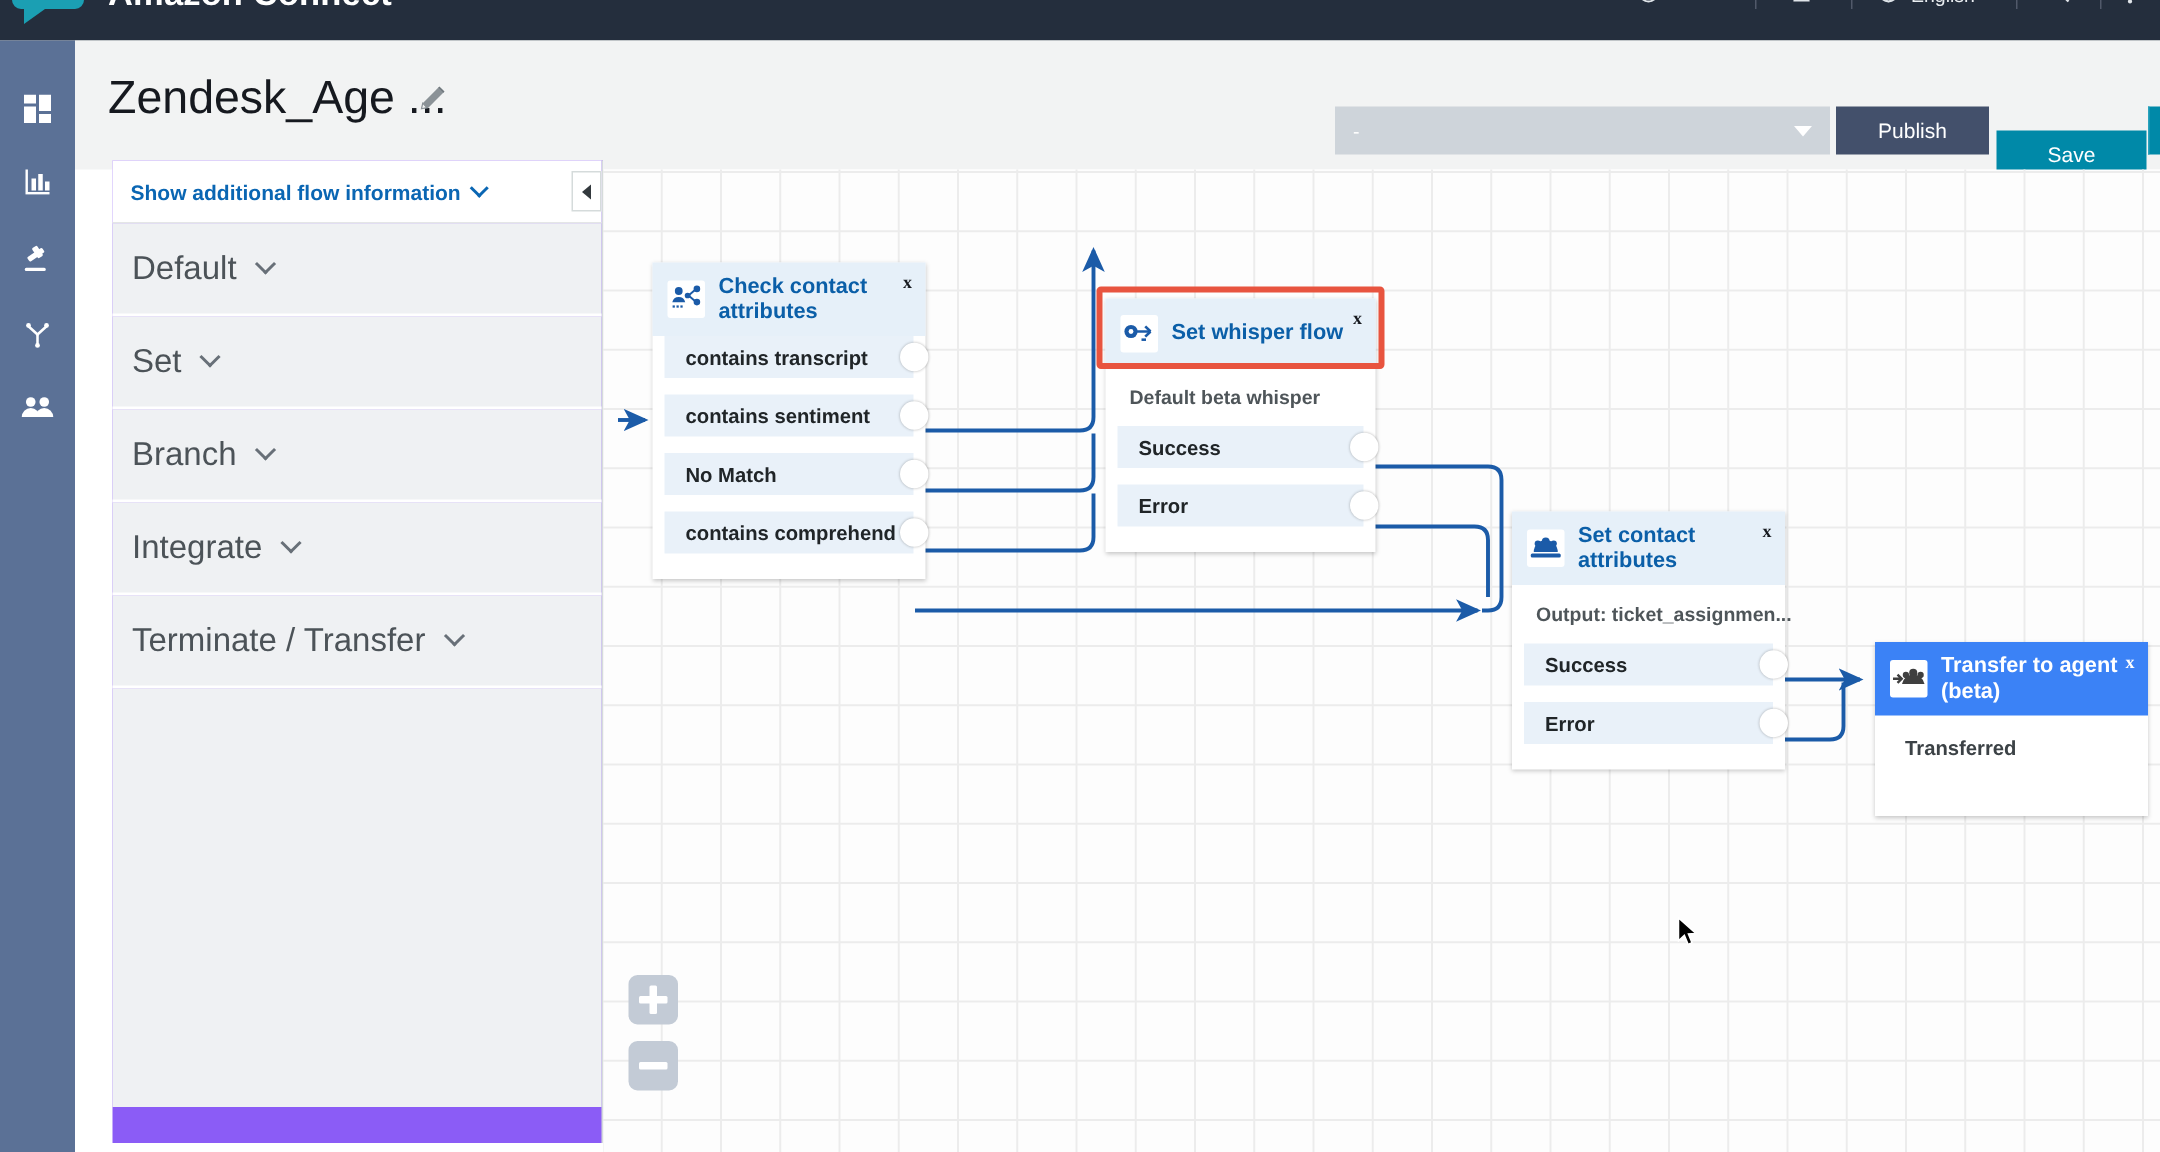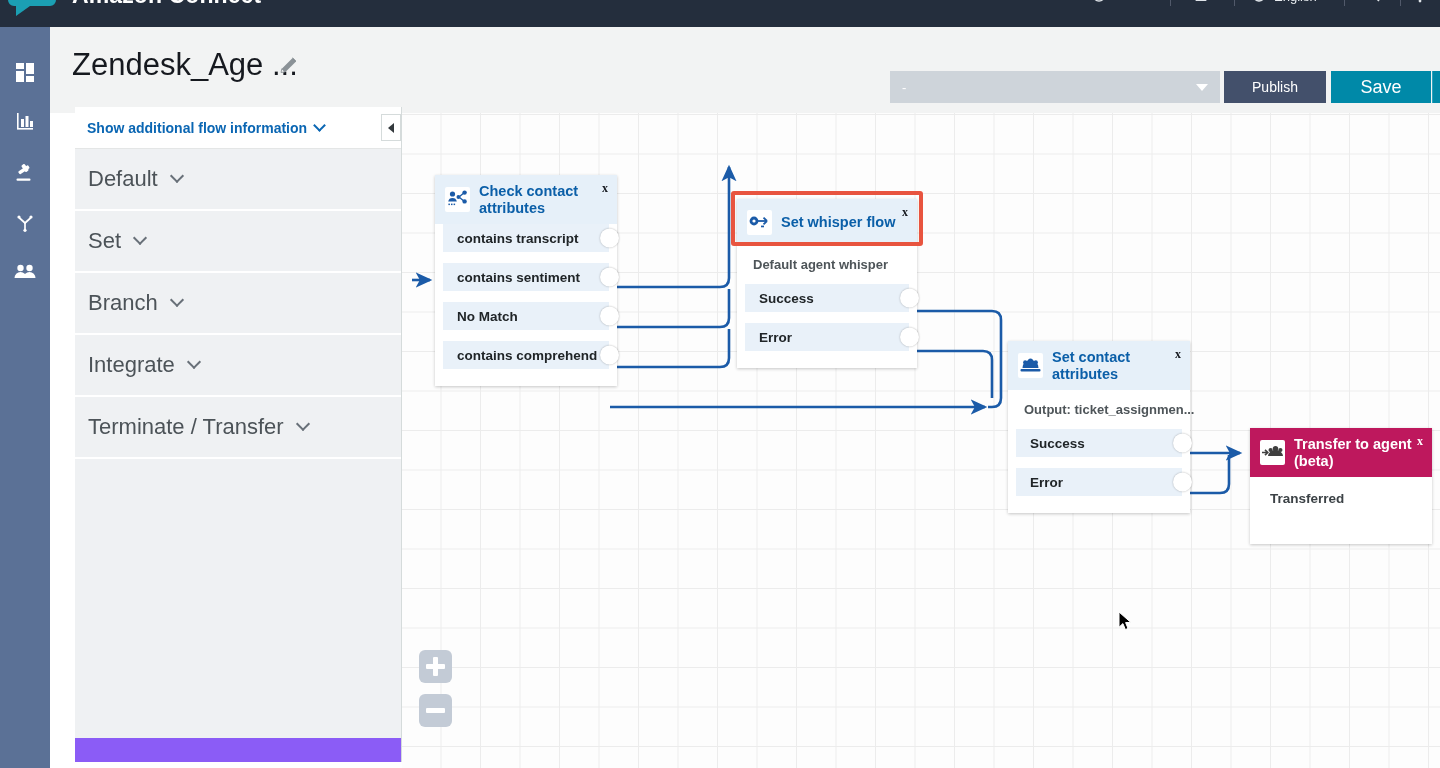--- a/index.html
+++ b/index.html
@@ -84,25 +84,25 @@
     border-top: 7px solid #ffffff;
   }
   #publish-button {
     position: absolute; left: 1174px; top: 44px;
     width: 102px; height: 32px;
     background: #43506b; color: #ffffff;
     border: none; cursor: pointer;
     font-size: 14px; font-family: inherit;
   }
   #save-button {
-    position: absolute; left: 1281px; top: 44px;
+    position: absolute; left: 1281px; top: 60px;
     width: 100px; height: 32px;
     background: #0089a8; color: #ffffff;
     border: none; cursor: pointer;
-    font-size: 18px; font-family: inherit;
+    font-size: 14px; font-family: inherit;
   }
   #save-dropdown-button {
     position: absolute; left: 1382px; top: 44px;
     width: 32px; height: 32px;
     background: #0089a8; border: none; cursor: pointer;
     border-left: 1px solid #2aa3bd;
   }
 
   
   #components-panel {
@@ -184,21 +184,21 @@
     box-shadow: 0 1px 3px rgba(0,0,0,.22);
     z-index: 3;
   }
   .node-head {
     position: relative;
     background: #e6f0f9;
     display: flex; align-items: center;
     padding: 8px 10px 8px 10px;
     min-height: 46px;
   }
-  .node-head.dark { background: #be185d; }
+  .node-head.dark { background: #3b82f6; }
   .node-icon {
     width: 25px; height: 25px; flex: 0 0 25px;
     background: #ffffff;
     border-radius: 2px;
     display: flex; align-items: center; justify-content: center;
     margin-right: 9px;
   }
   .node-title {
     font-size: 14.5px; font-weight: bold; color: #0b5fa8;
     line-height: 1.15;
@@ -507,21 +507,21 @@
           <circle cx="5" cy="7" r="1.6" fill="#ffffff"></circle>
           <path d="M9 7 L18 7" stroke="#1b5ba8" stroke-width="1.8"></path>
           <path d="M18 7 L14.5 3.6" stroke="#1b5ba8" stroke-width="1.8"></path>
           <path d="M18 7 L14.5 10.4" stroke="#1b5ba8" stroke-width="1.8"></path>
           <rect x="12" y="11.6" width="3" height="1.7" fill="#1b5ba8"></rect>
         </svg>
       </span>
       <span class="node-title">Set whisper flow</span>
       <span class="node-close">x</span>
     </div>
-    <div class="node-subtitle">Default agent whisper</div>
+    <div class="node-subtitle">Default beta whisper</div>
     <div class="node-body">
       <div class="node-port">
         <span class="node-port-label">Success</span>
         <span class="node-port-dot"></span>
       </div>
       <div class="node-port">
         <span class="node-port-label">Error</span>
         <span class="node-port-dot"></span>
       </div>
     </div>

